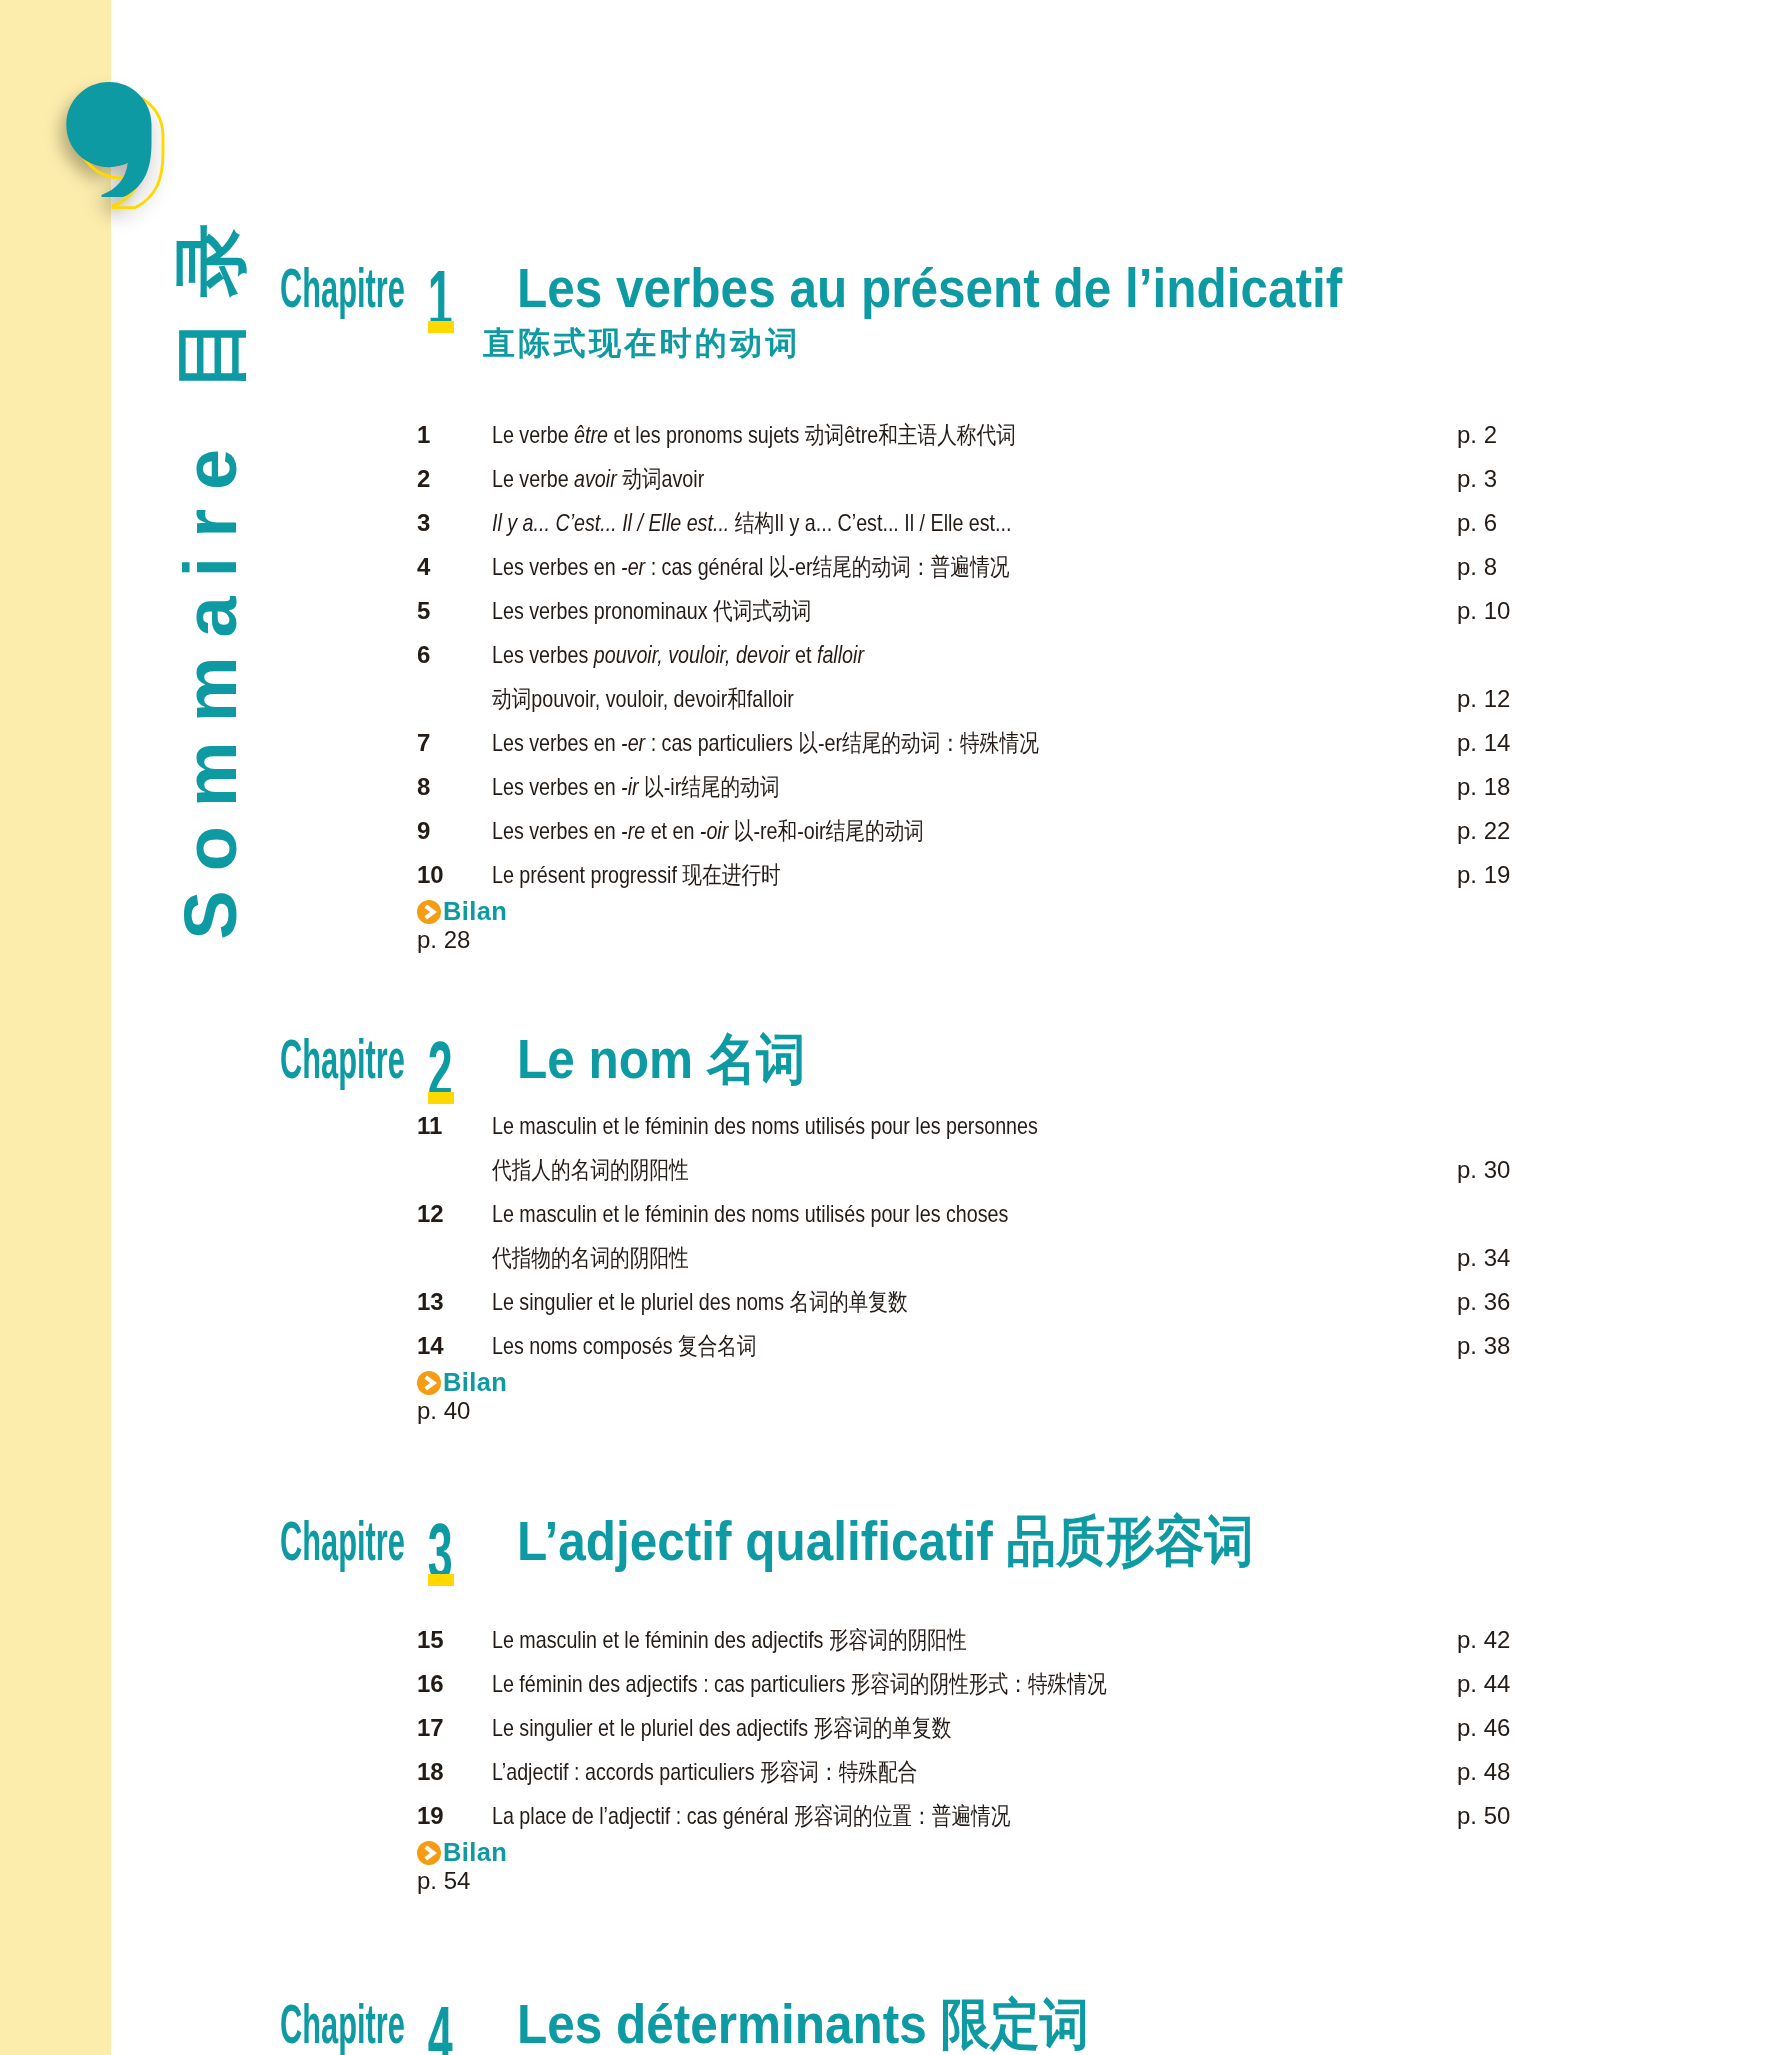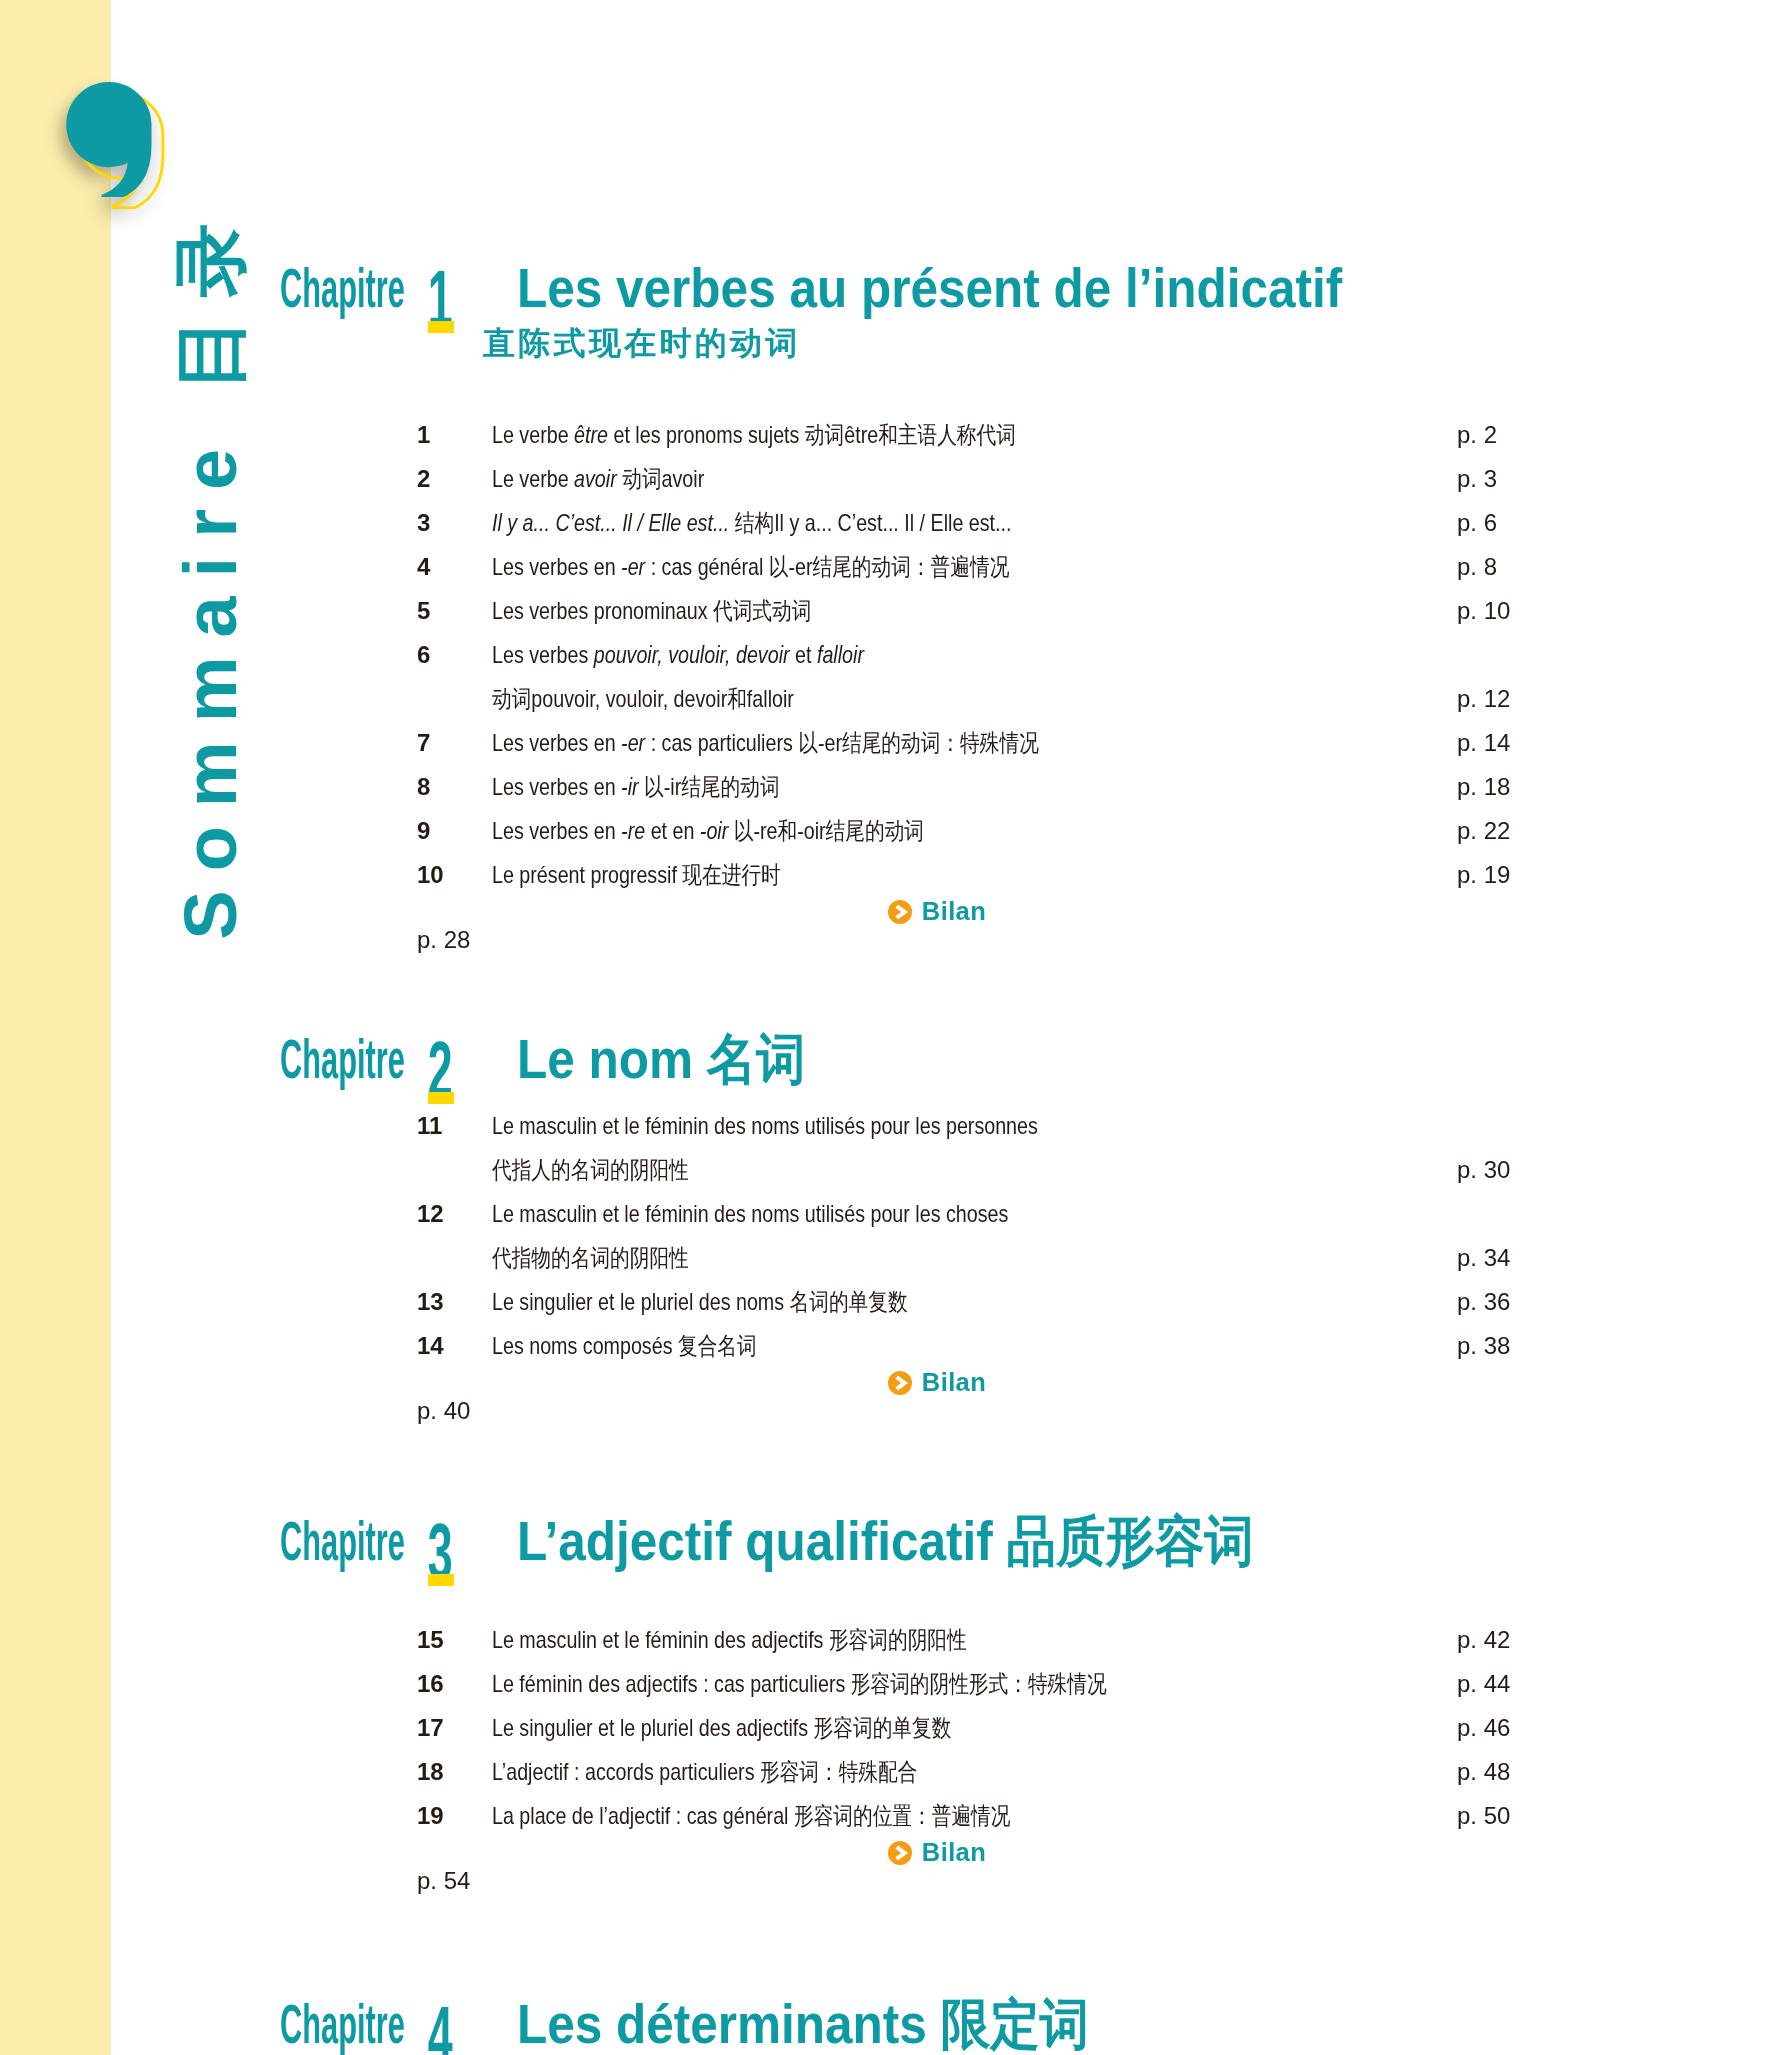--- a/index.html
+++ b/index.html
@@ -48,21 +48,21 @@
   }
   
   .items{position:absolute;left:417px;width:1176px;}
   .row{display:grid;grid-template-columns:75px 1fr 136px;height:44px;align-items:center;}
   .num{font-weight:bold;font-size:24px;}
   .txt{font-size:24px;white-space:nowrap;}
   .txt .scale{display:inline-block;transform:scaleX(0.82);transform-origin:0 50%;white-space:nowrap;}
   .it{font-style:italic;}
   .pg{font-size:24px;text-align:left;white-space:nowrap;}
   
-  .bilan-cell{display:flex;align-items:center;gap:10px;justify-content:center;}
+  .bilan-cell{display:flex;align-items:center;gap:2px;}
   .bilan-icon{width:24px;height:24px;flex:0 0 24px;}
   .bilan-label{color:var(--teal);font-weight:bold;font-size:25.5px;letter-spacing:0.4px;}
 </style>
 </head>
 <body>
 
 <div class="band"></div>
 
 <div class="quote">
   <svg width="103" height="127" viewBox="0 0 250 310">

